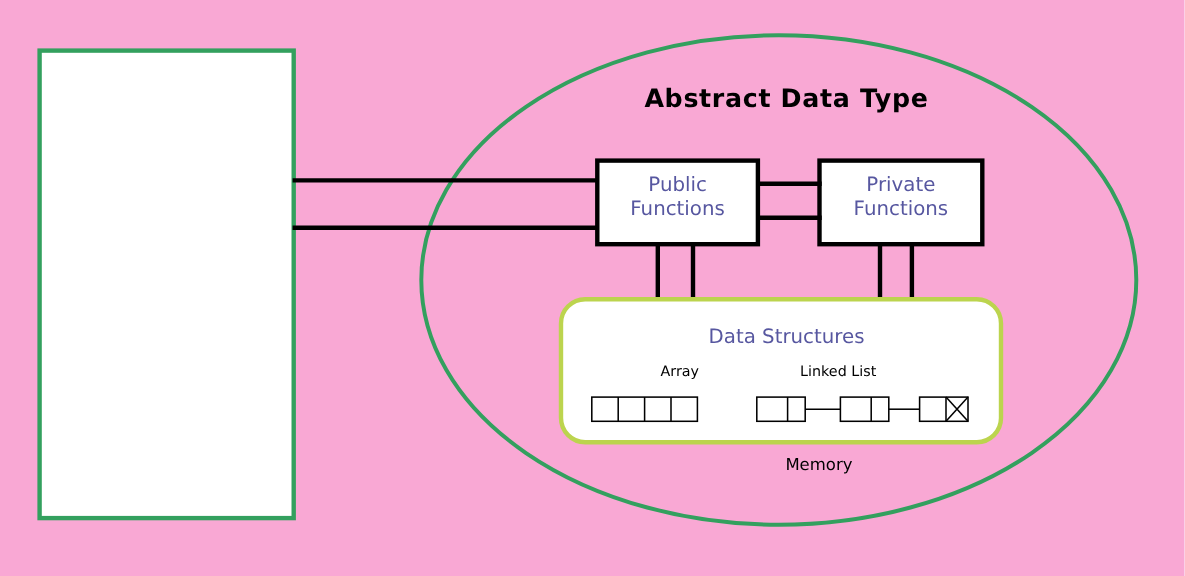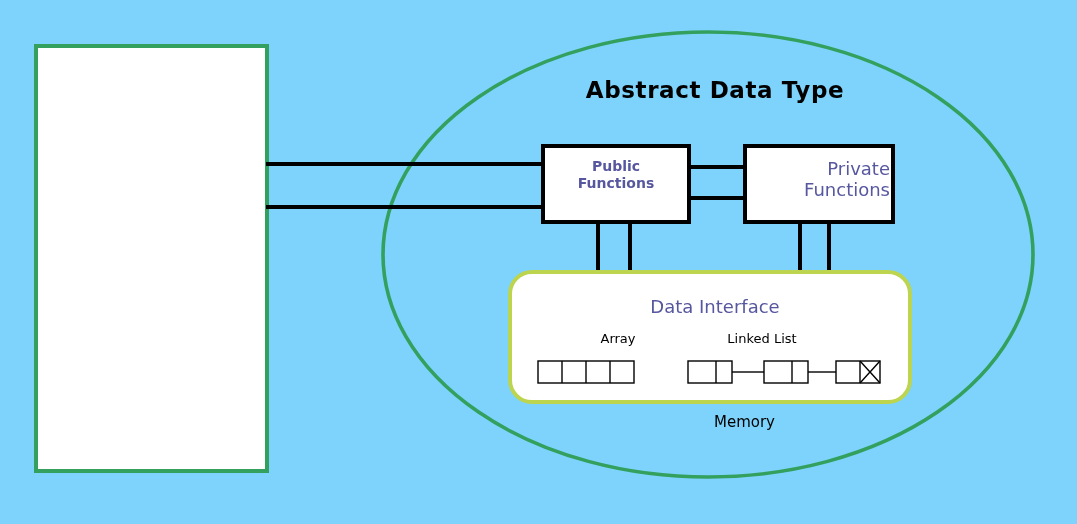--- a/index.html
+++ b/index.html
@@ -8,21 +8,21 @@
     padding: 0;
     background: #ffffff;
   }
   body {
     font-family: "DejaVu Sans", sans-serif;
   }
   #canvas {
     position: relative;
     width: 1077px;
     height: 524px;
-    background: #7dd3fc;
+    background: #f9a8d4;
     overflow: hidden;
   }
   #diagram-svg {
     position: absolute;
     left: 0;
     top: 0;
     width: 1077px;
     height: 524px;
   }
   .lbl {
@@ -61,29 +61,27 @@
   .interface-label {
     left: 300px;
     top: 175px;
     width: 170px;
     font-size: 15px;
   }
   .public-fn {
     left: 545px;
     top: 158px;
     width: 142px;
-    font-size: 14px;
-    font-weight: bold;
+    font-size: 18px;
   }
   .private-fn {
     left: 748px;
     top: 158px;
     width: 142px;
     font-size: 18px;
-    text-align: right;
   }
   .ds-title {
     left: 600px;
     top: 296px;
     width: 230px;
     font-size: 18px;
   }
   .array-label {
     left: 558px;
     top: 331px;
@@ -159,21 +157,21 @@
   </svg>
 
   <div class="lbl lbl-heading title-adt">Abstract Data Type</div>
 
 
 
   <div class="lbl lbl-boxtext public-fn"><span>Public</span><br><span>Functions</span></div>
 
   <div class="lbl lbl-boxtext private-fn"><span>Private</span><br><span>Functions</span></div>
 
-  <div class="lbl lbl-boxtext ds-title">Data Interface</div>
+  <div class="lbl lbl-boxtext ds-title">Data Structures</div>
 
   <div class="lbl lbl-plain array-label">Array</div>
 
   <div class="lbl lbl-plain ll-label">Linked List</div>
 
   <div class="lbl lbl-plain memory-label">Memory</div>
 
 </div>
 
 </body></html>

